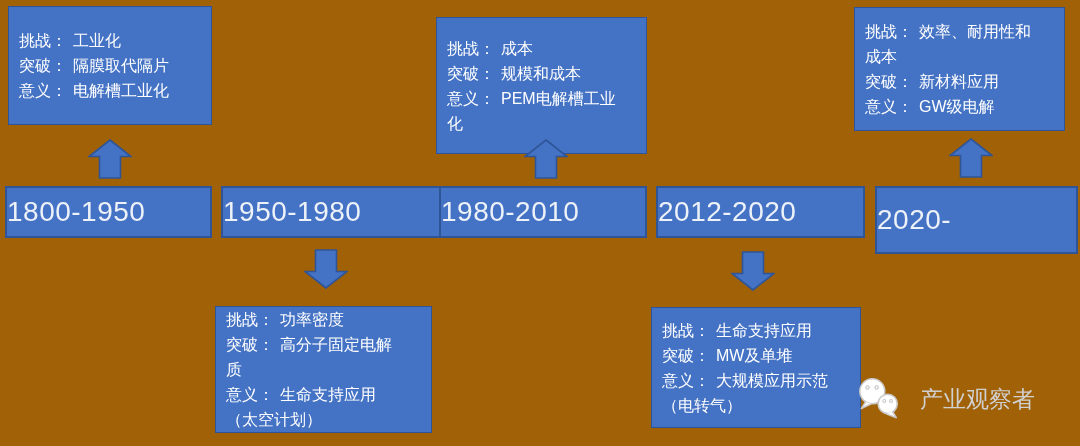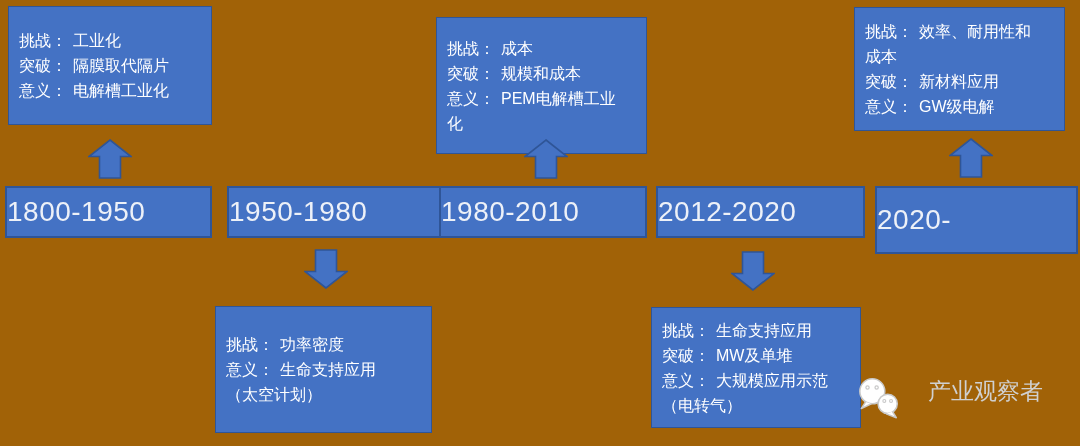--- a/index.html
+++ b/index.html
@@ -35,21 +35,22 @@
     font-size:28px;
     color:#EDF1F8;
     letter-spacing:0.5px;
   }
   .arrow{position:absolute;width:44px;height:40px;}
   .arrow svg{display:block;}
   .arrow.down svg{transform:rotate(180deg);}
   .watermark{
     position:absolute;
     display:flex;
-    gap:24px;
+    align-items:center;
+    gap:16px;
     color:#D0D0D0;
     font-size:23px;
   }
   .watermark svg{display:block;}
 </style>
 </head>
 <body>
 
 <div class="canvas">
 
@@ -85,21 +86,21 @@
   </div>
   <div class="arrow up" style="left:949px;top:138px;">
     <svg width="44" height="40" viewBox="0 0 44 40">
         <polygon points="22,1 43,17.5 32.5,17.5 32.5,39 11.5,39 11.5,17.5 1,17.5" fill="#4472C4" stroke="#2F5597" stroke-width="1.6"></polygon>
       </svg>
   </div>
 
   <div class="box era" style="left:5px;top:186px;width:207px;height:52px;">
       <span>1800-1950</span>
     </div>
-  <div class="box era" style="left:227px;top:186px;width:236px;height:52px;">
+  <div class="box era" style="left:221px;top:186px;width:236px;height:52px;">
       <span>1950-1980</span>
     </div>
   <div class="box era" style="left:439px;top:186px;width:208px;height:52px;">
       <span>1980-2010</span>
     </div>
   <div class="box era" style="left:656px;top:186px;width:209px;height:52px;">
       <span>2012-2020</span>
     </div>
   <div class="box era" style="left:875px;top:186px;width:203px;height:68px;">
       <span>2020-</span>
@@ -111,20 +112,22 @@
       </svg>
   </div>
   <div class="arrow down" style="left:731px;top:251px;">
     <svg width="44" height="40" viewBox="0 0 44 40">
         <polygon points="22,1 43,17.5 32.5,17.5 32.5,39 11.5,39 11.5,17.5 1,17.5" fill="#4472C4" stroke="#2F5597" stroke-width="1.6"></polygon>
       </svg>
   </div>
 
   <div class="box callout" style="left:215px;top:306px;width:217px;height:127px;">
     <div class="line"><span class="lbl">挑战：</span><span class="val">功率密度</span></div>
+    <div class="line"><span class="lbl">突破：</span><span class="val">高分子固定电解
+质</span></div>
     <div class="line"><span class="lbl">意义：</span><span class="val">生命支持应用
 （太空计划）</span></div>
   </div>
 
   <div class="box callout" style="left:651px;top:307px;width:210px;height:121px;">
     <div class="line"><span class="lbl">挑战：</span><span class="val">生命支持应用</span></div>
     <div class="line"><span class="lbl">突破：</span><span class="val">MW及单堆</span></div>
     <div class="line"><span class="lbl">意义：</span><span class="val">大规模应用示范
 （电转气）</span></div>
   </div>

